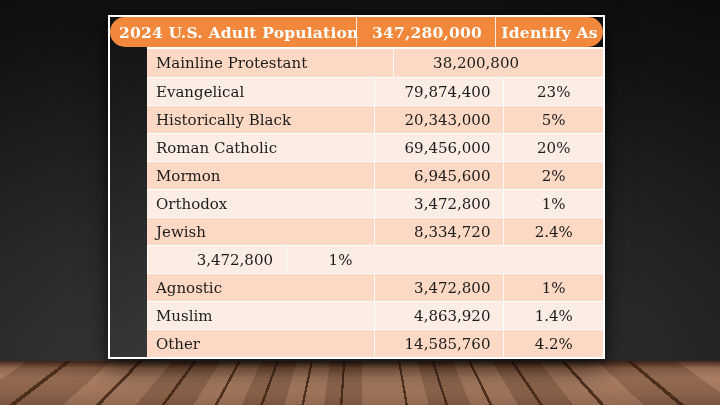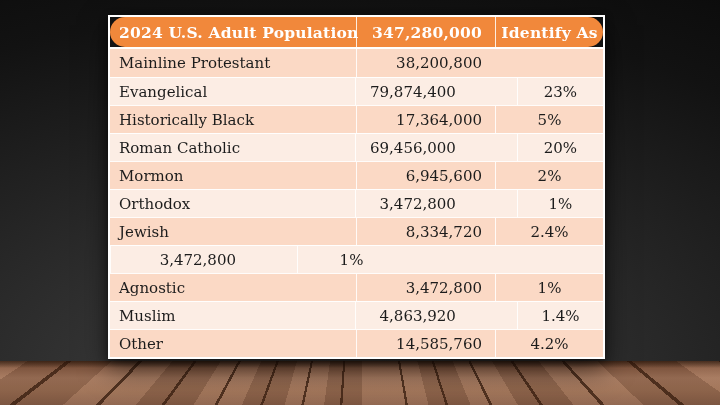--- a/index.html
+++ b/index.html
@@ -29,24 +29,24 @@
     border:2px solid #ffffff;box-sizing:border-box;
     box-shadow:0 10px 26px rgba(0,0,0,.55), 0 2px 8px rgba(0,0,0,.45);
   }
   .thead{
     display:flex;height:30px;background:var(--header-bg,#F1883B);
     color:var(--header-text,#ffffff);font-weight:bold;font-size:15.5px;
     letter-spacing:.2px;
     border-radius:15px;
   }
   .tr{display:flex;height:27px;border-top:1px solid rgba(255,255,255,.9);
-    color:var(--body-text,#1c1c1c);font-size:15px;}
+    color:var(--body-text,#1c1c1c);font-size:15px;margin-left:37px;}
   .thead + .tbody .tr:first-child{border-top:2px solid #ffffff;height:28px;}
   .tr.odd{background:var(--row-odd,#FBD9C5);}
-  .tr.even{background:var(--row-even,#FCEDE4);gap:48px;}
+  .tr.even{background:var(--row-even,#FCEDE4);}
   .th,.td{box-sizing:border-box;display:flex;align-items:center;white-space:nowrap;}
   .c1{width:246px;padding-left:9px;justify-content:flex-start;}
   .c2{width:139px;padding-right:13px;justify-content:flex-end;border-left:1px solid rgba(255,255,255,.85);}
   .c3{width:108px;justify-content:center;border-left:1px solid rgba(255,255,255,.85);}
 </style>
 </head>
 <body>
 
 <div class="slide">
   <div class="wall"></div>
@@ -65,21 +65,21 @@
   </div>
 
   <div class="tr even">
     <div class="td c1">Evangelical</div>
     <div class="td c2">79,874,400</div>
     <div class="td c3">23%</div>
   </div>
 
   <div class="tr odd">
     <div class="td c1">Historically Black</div>
-    <div class="td c2">17,364,000</div>
+    <div class="td c2">20,343,000</div>
     <div class="td c3">5%</div>
   </div>
 
   <div class="tr even">
     <div class="td c1">Roman Catholic</div>
     <div class="td c2">69,456,000</div>
     <div class="td c3">20%</div>
   </div>
 
   <div class="tr odd">

